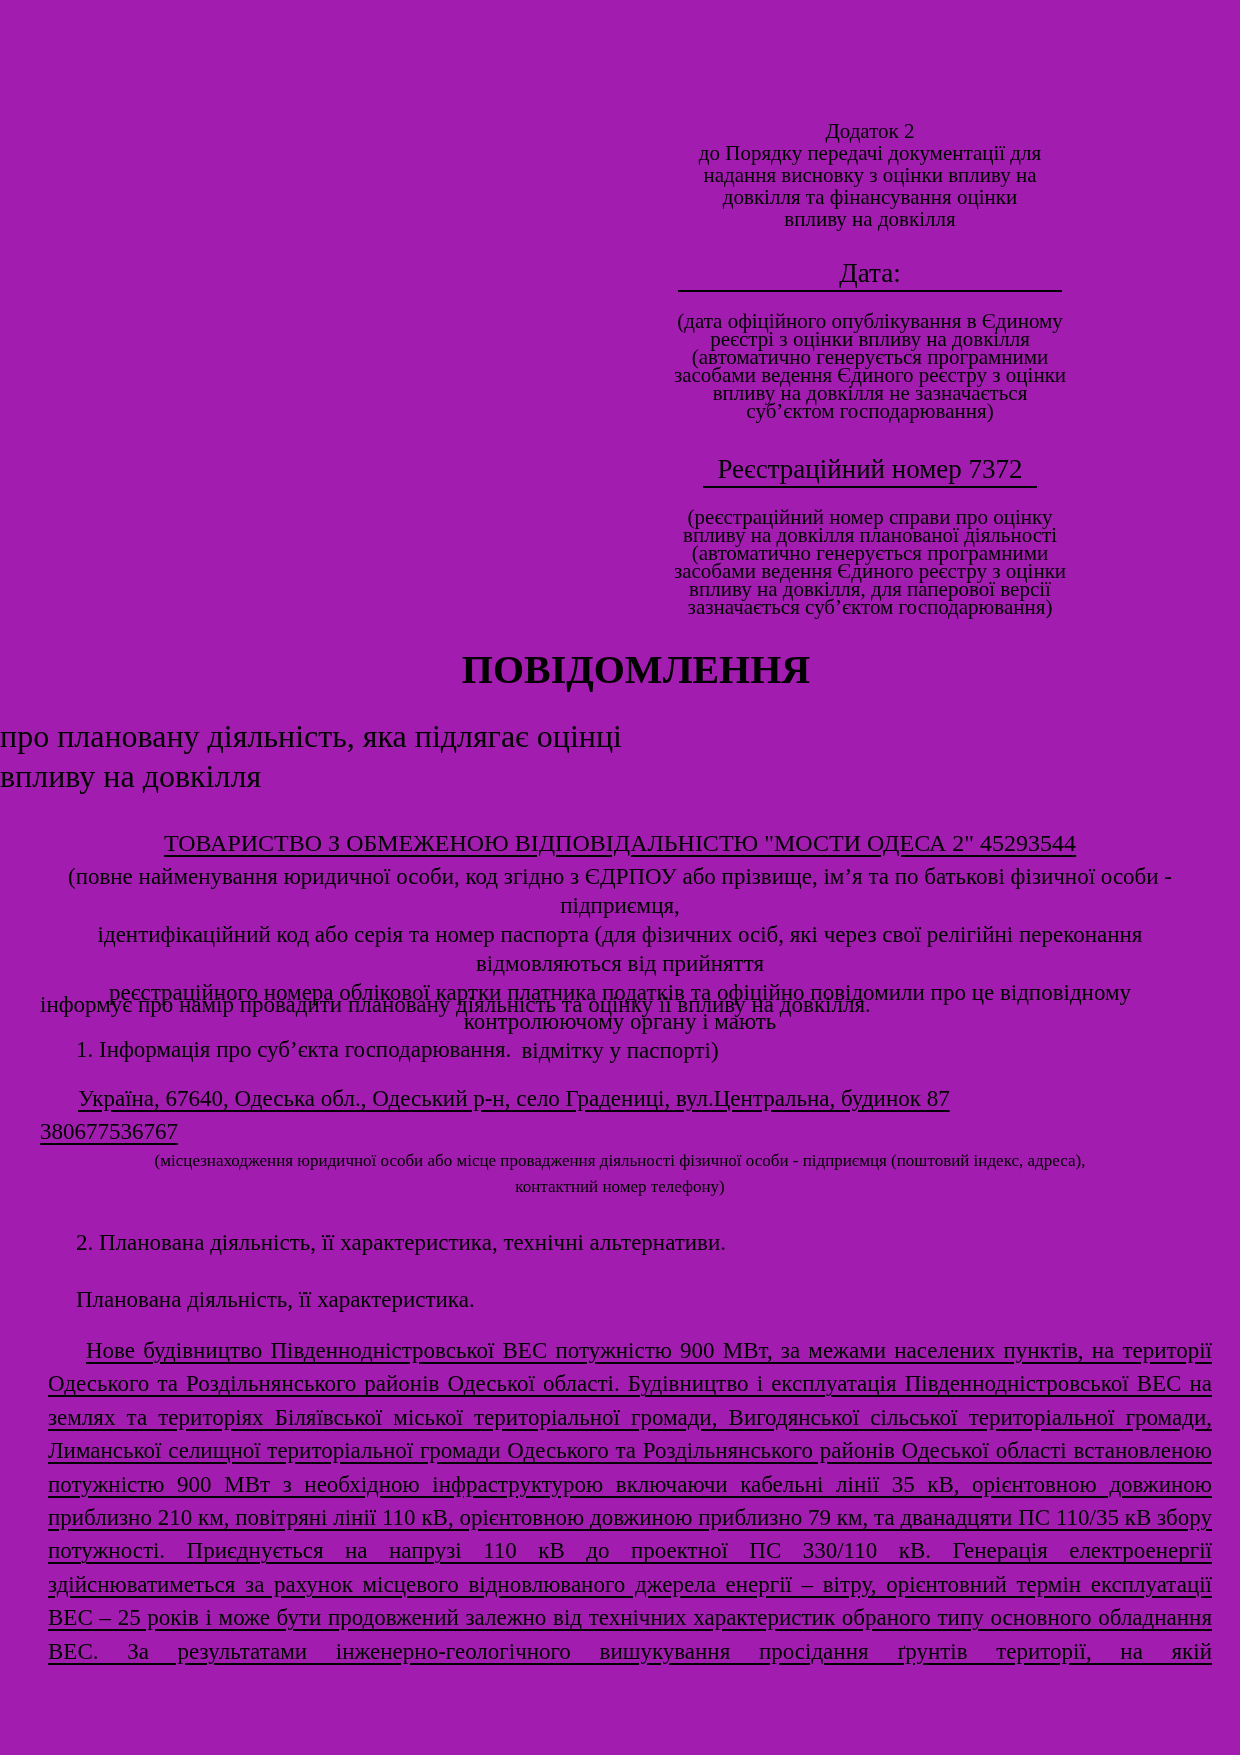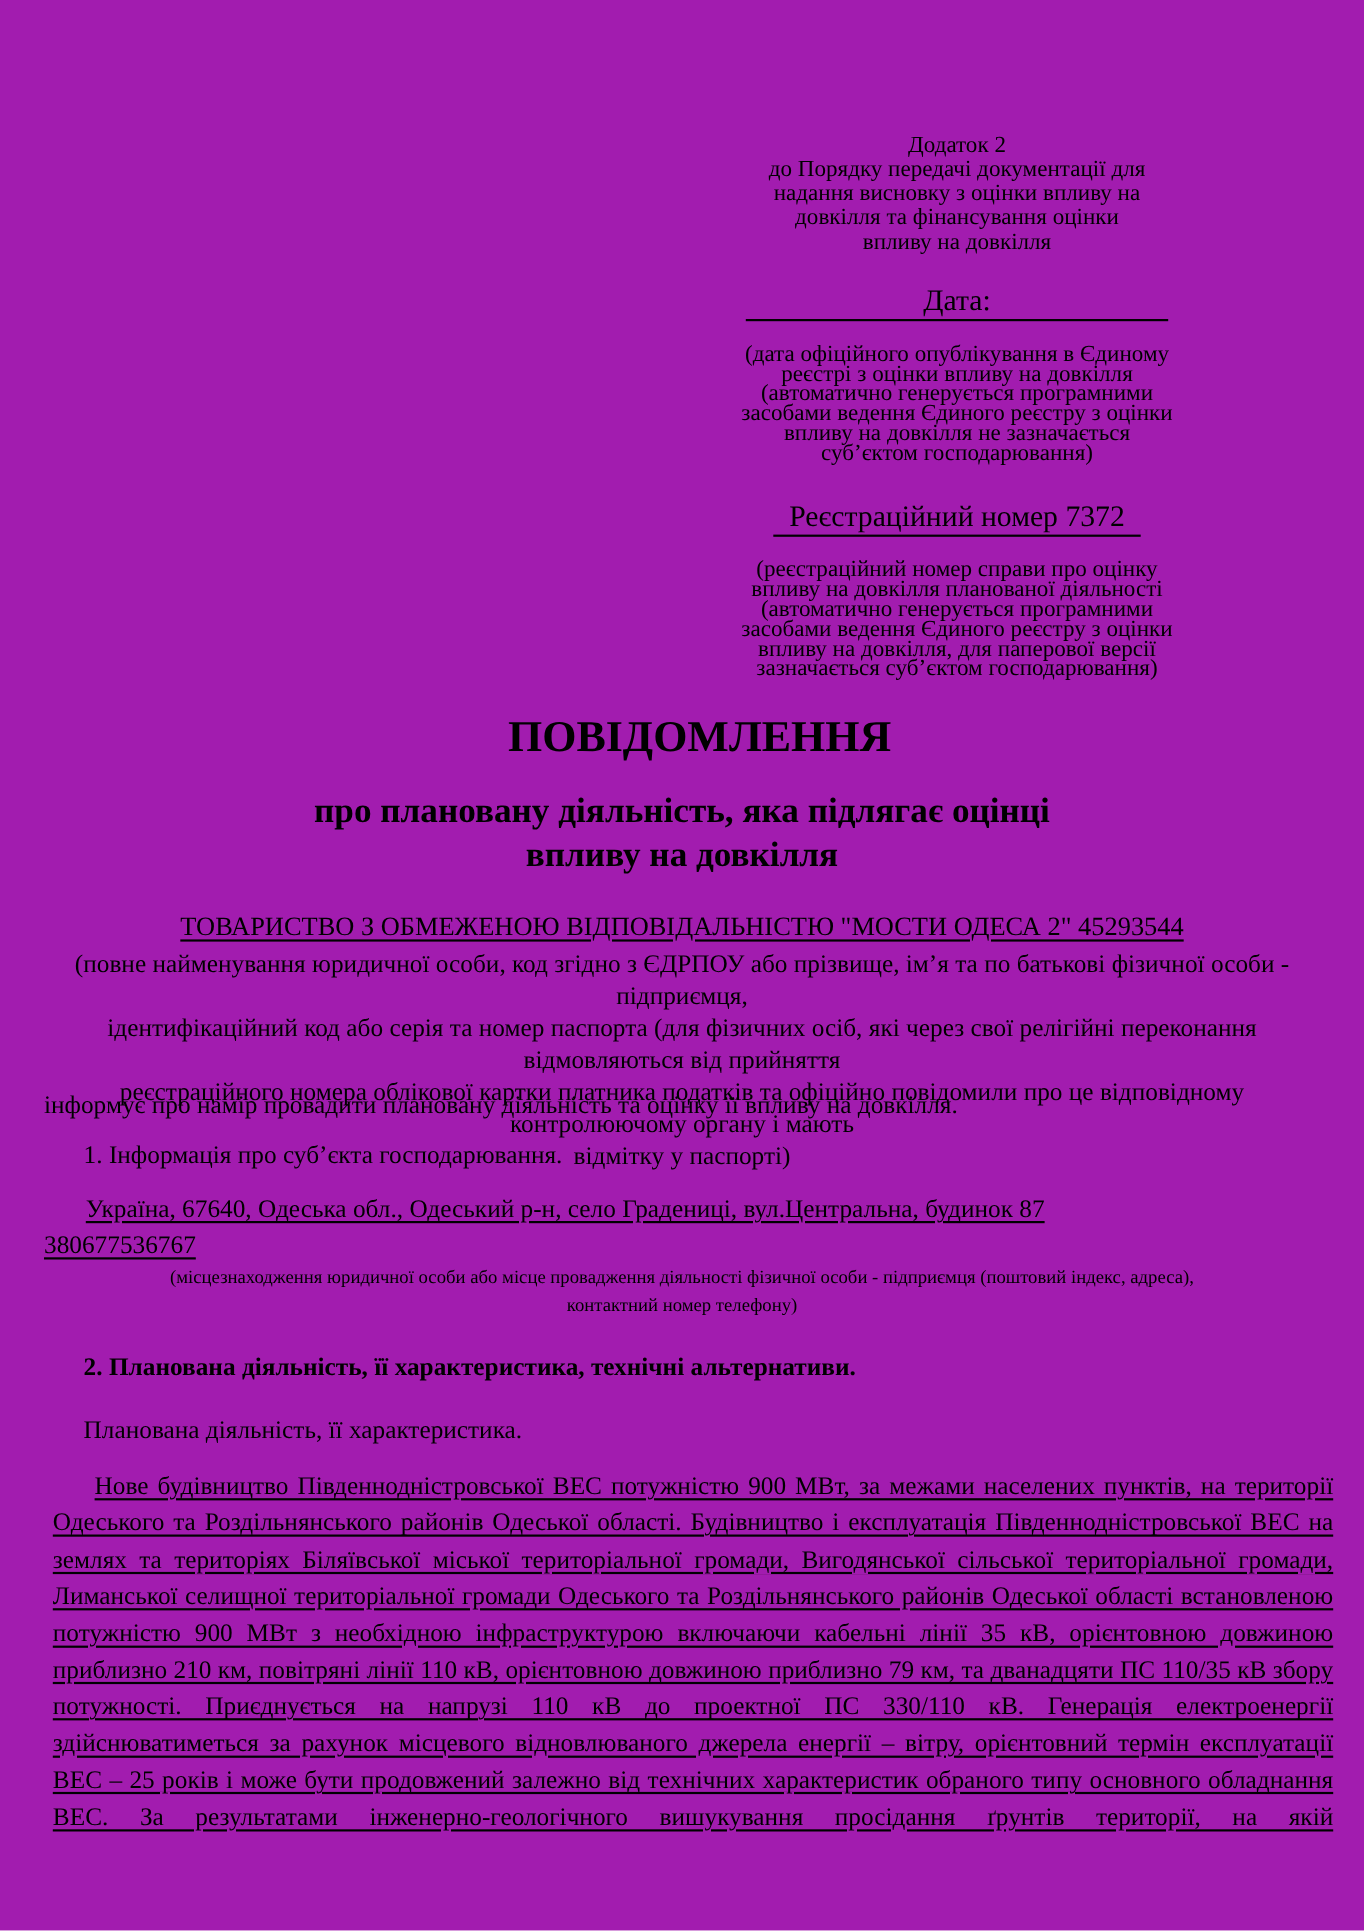--- a/index.html
+++ b/index.html
@@ -36,21 +36,21 @@
   .reg-field  { width: fit-content; padding-left: 14px; padding-right: 14px; margin-top: 34px; }
   .small-note { font-size: 21px; line-height: 18px; margin-top: 20px; }
 
   
   .doc-title {
     position: absolute; top: 648px; left: 16px; width: 1240px;
     text-align: center; font-weight: bold; font-size: 40px; line-height: 44px;
   }
   .doc-subtitle {
     position: absolute; top: 716px; left: 0; width: 1240px;
-    text-align: center; font-weight: bold; font-size: 32px; line-height: 40px;
+    text-align: left; font-weight: normal; font-size: 32px; line-height: 40px;
   }
 
   
   .company {
     position: absolute; top: 828px; left: 0; width: 1240px;
     text-align: center; font-size: 24px; line-height: 30px;
   }
   .u {
     text-decoration: underline;
     text-decoration-thickness: 2px;
@@ -66,21 +66,21 @@
   .intro     { position: absolute; top: 988px;  left: 40px; width: 1164px; }
   .s1-head   { position: absolute; top: 1033px; left: 76px; }
   .address   {
     position: absolute; top: 1082px; left: 40px; width: 1164px;
     font-size: 23px; line-height: 33px; text-indent: 38px;
   }
   .address-note {
     position: absolute; top: 1148px; left: 35px; width: 1170px;
     text-align: center; font-size: 17px; line-height: 26px;
   }
-  .s2-head   { position: absolute; top: 1226px; left: 76px; font-weight: bold; }
+  .s2-head   { position: absolute; top: 1226px; left: 76px; }
   .sub-head  { position: absolute; top: 1283px; left: 76px; }
   .activity {
     position: absolute; top: 1334px; left: 48px; width: 1164px;
     font-size: 23px; line-height: 33.4px;
     text-align: justify; text-align-last: justify;
     text-indent: 38px;
   }
 </style>
 </head>
 <body>

